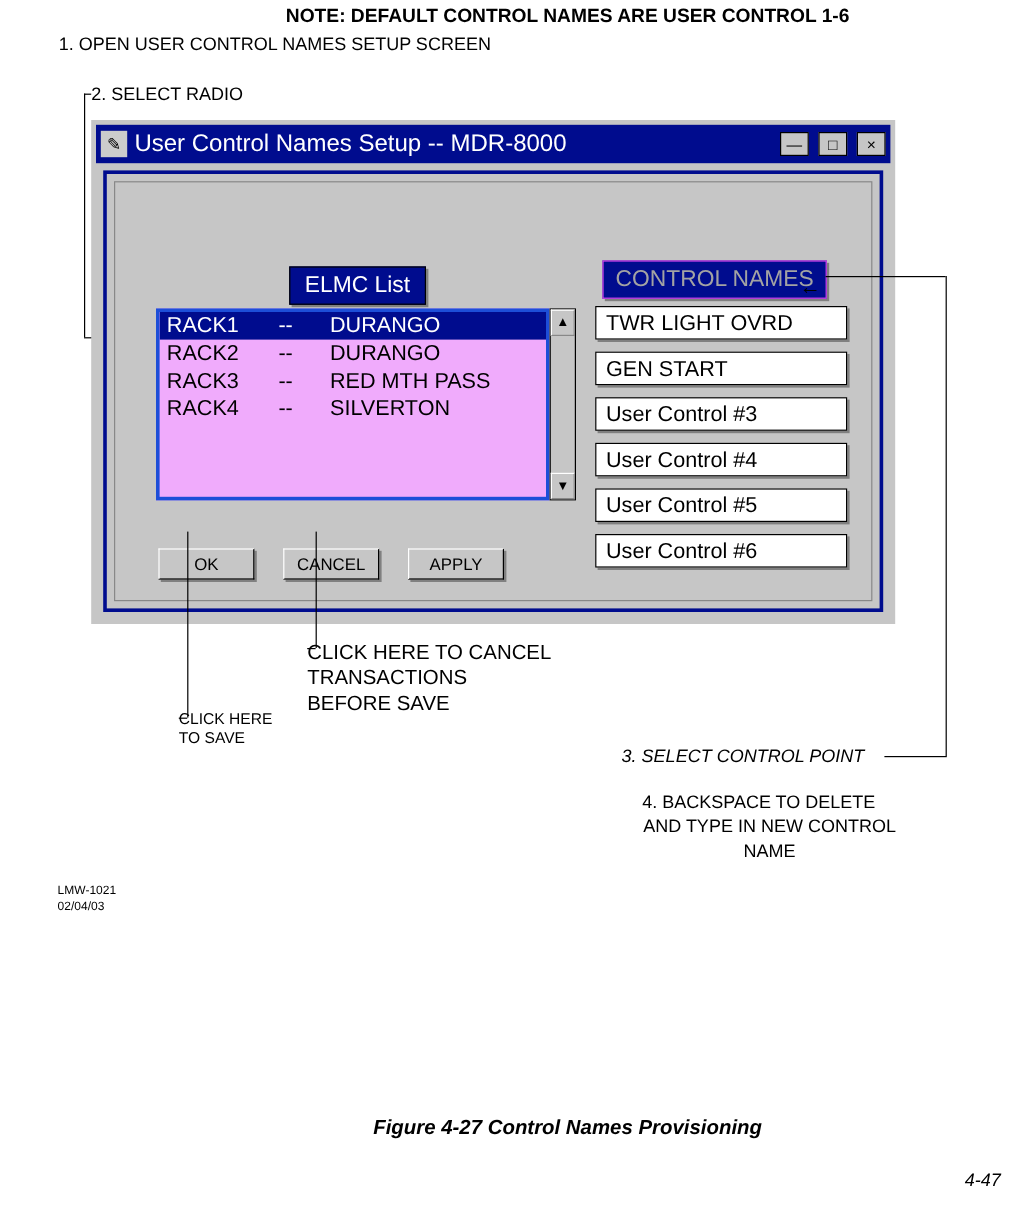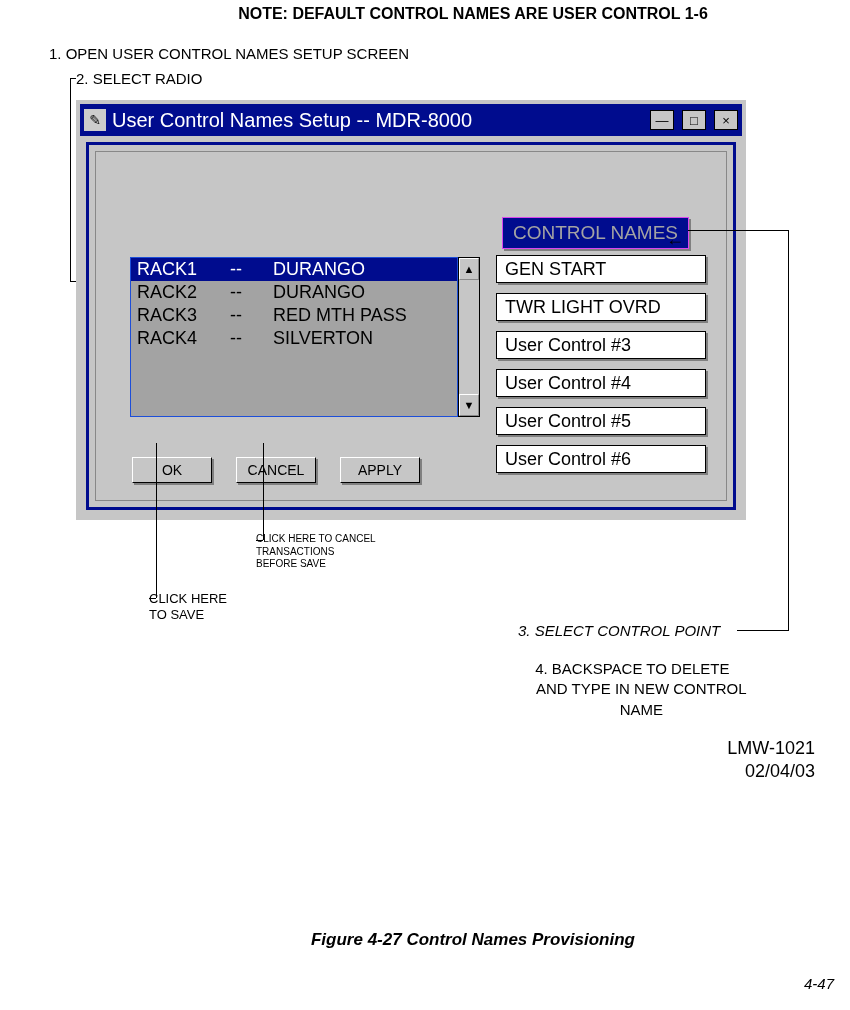--- a/index.html
+++ b/index.html
@@ -23,21 +23,21 @@
     position: absolute;
     top: 5px;
     left: 0;
     right: 0;
     text-align: center;
     font-weight: bold;
     font-size: 16px;
   }
   .step1 {
     position: absolute;
-    top: 45px;
+    top: 29px;
     left: 1px;
     font-size: 15px;
   }
   .step2-wrap {
     position: absolute;
     top: 70px;
     left: 28px;
     font-size: 15px;
   }
   .step2-wrap::before {
@@ -135,22 +135,22 @@
   .listbox-wrap {
     position: absolute;
     left: 34px;
     top: 105px;
     width: 350px;
     height: 160px;
     display: flex;
   }
   .listbox {
     flex: 1;
-    background: #a3a3a3;
-    border: 1px solid #1d4ed8;
+    background: #f0abfc;
+    border: 3px solid #1d4ed8;
     font-size: 18px;
     overflow: hidden;
   }
   .listrow {
     display: flex;
     padding: 1px 6px;
     gap: 18px;
   }
   .listrow.selected {
     background: #000c8e;
@@ -265,21 +265,21 @@
     left: 208px;
     top: 540px;
     width: 7px;
     height: 1px;
     background: #000;
   }
   .co-cancel-text {
     position: absolute;
     left: 208px;
     top: 533px;
-    font-size: 10px;
+    font-size: 17px;
     line-height: 1.25;
   }
   
   .arrow-gen {
     position: absolute;
     left: 618px;
     top: 229px;
     font-size: 18px;
   }
   .line-gen-v {
@@ -319,23 +319,22 @@
     top: 659px;
     font-size: 15px;
     line-height: 1.35;
     text-align: center;
   }
   .docid {
     position: absolute;
     left: 0;
     right: 83px;
     top: 737px;
-    font-size: 18px;
+    font-size: 10px;
     line-height: 1.25;
-    text-align: right;
   }
   
   .edge-tab {
     position: absolute;
     right: 0;
     top: 526px;
     width: 30px;
     height: 218px;
     background: #000;
   }
@@ -375,20 +374,21 @@
       <span class="sys-icon">✎</span>
       <span>User Control Names Setup  --  MDR-8000</span>
       <span class="titlebar-spacer"></span>
       <span class="winbtn">—</span>
       <span class="winbtn">□</span>
       <span class="winbtn">×</span>
     </div>
     <div class="client">
       <div class="inner-frame">
 
+        <div class="elmc-label">ELMC List</div>
 
         <div class="listbox-wrap">
           <div class="listbox">
             <div class="listrow selected">
               <span class="col-rack">RACK1</span>
               <span class="col-dash">--</span>
               <span class="col-name">DURANGO</span>
             </div>
             <div class="listrow">
               <span class="col-rack">RACK2</span>
@@ -408,22 +408,22 @@
           </div>
           <div class="scrollbar">
             <div class="scrollbtn">▲</div>
             <div class="scrollbtn">▼</div>
           </div>
         </div>
 
         <div class="cn-label">CONTROL NAMES</div>
 
         <div class="cn-list">
+          <div class="cn-field">TWR LIGHT OVRD</div>
           <div class="cn-field">GEN START</div>
-          <div class="cn-field">TWR LIGHT OVRD</div>
           <div class="cn-field">User Control #3</div>
           <div class="cn-field">User Control #4</div>
           <div class="cn-field">User Control #5</div>
           <div class="cn-field">User Control #6</div>
         </div>
 
         <div class="btnrow">
           <div class="pushbtn">OK</div>
           <div class="pushbtn">CANCEL</div>
           <div class="pushbtn">APPLY</div>

